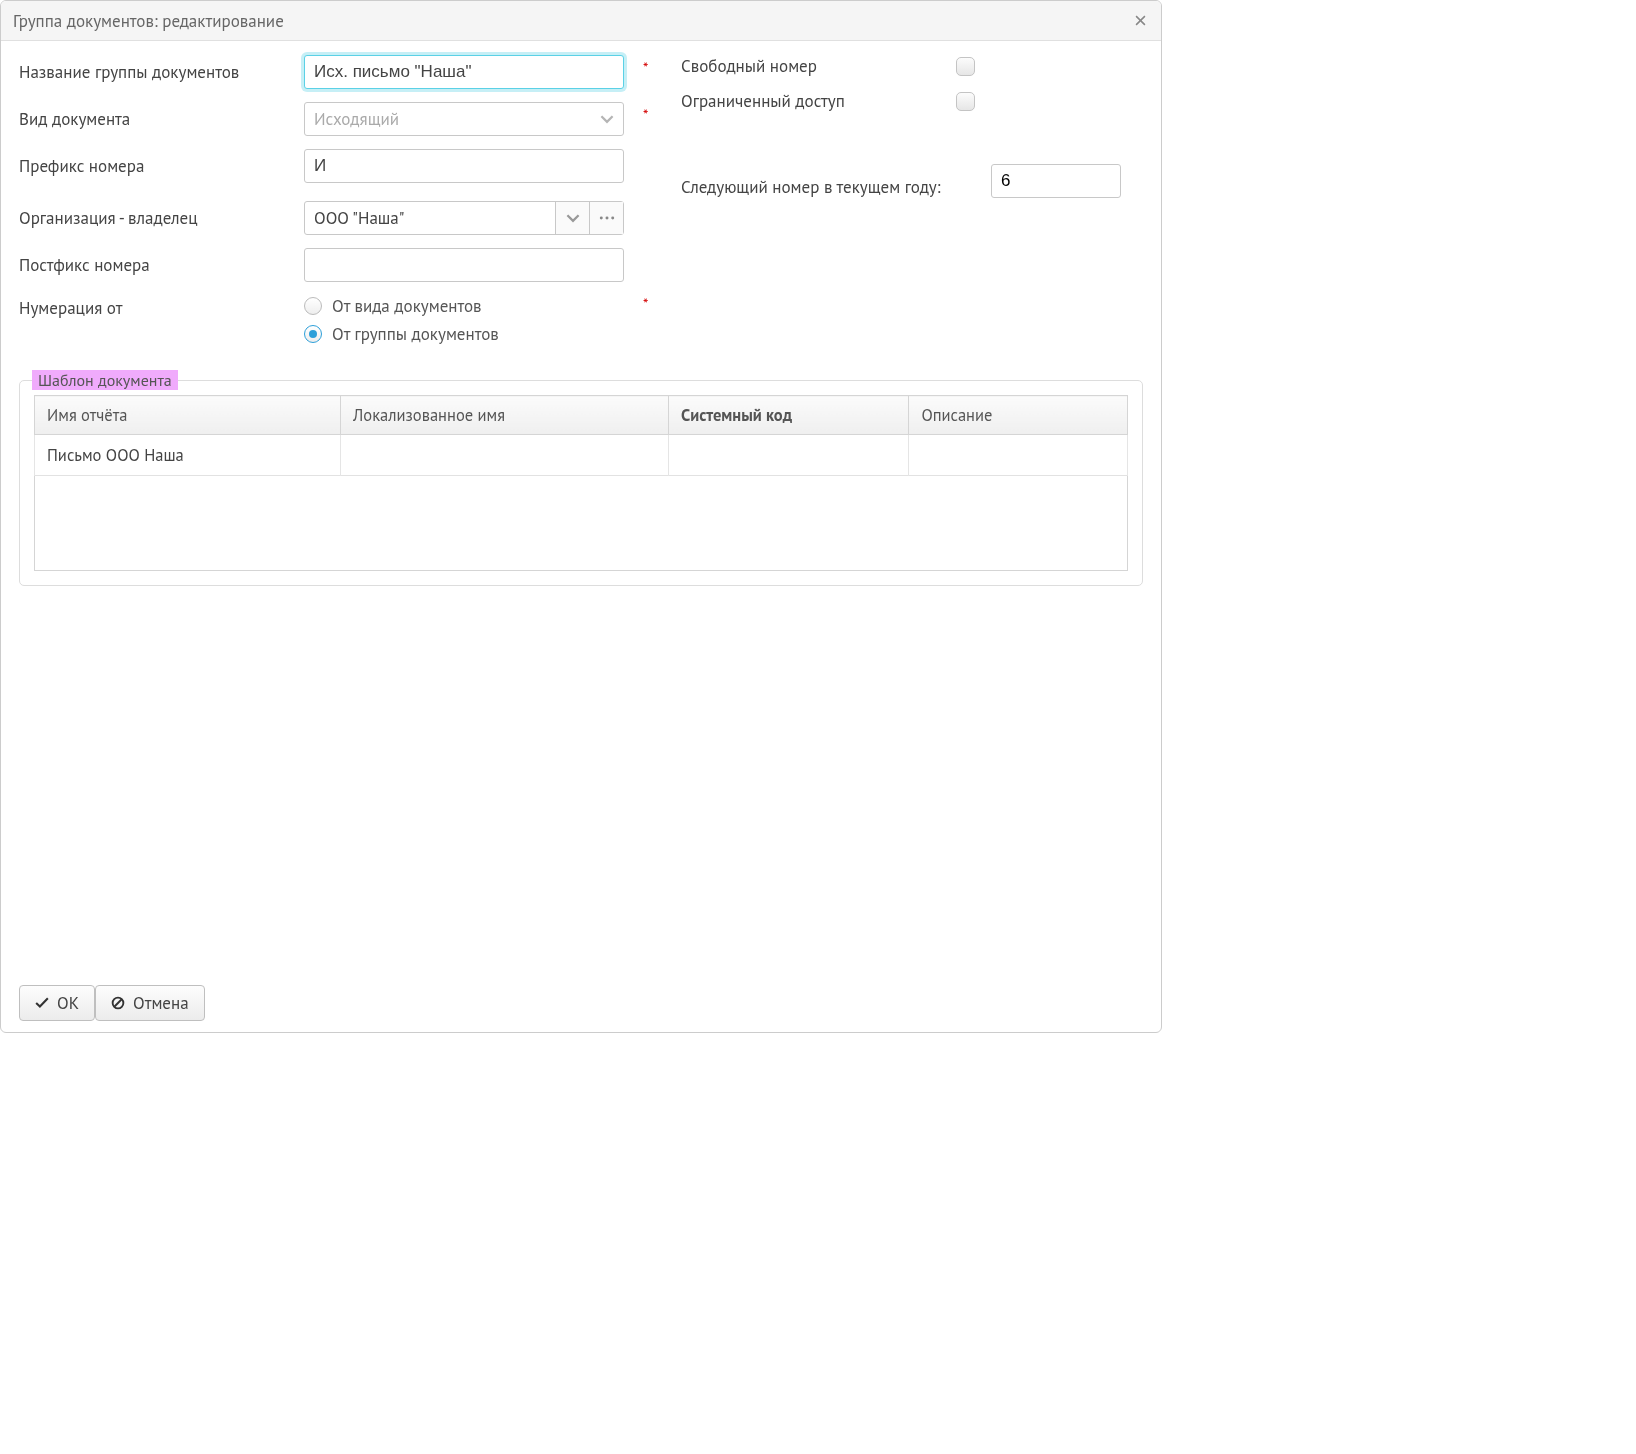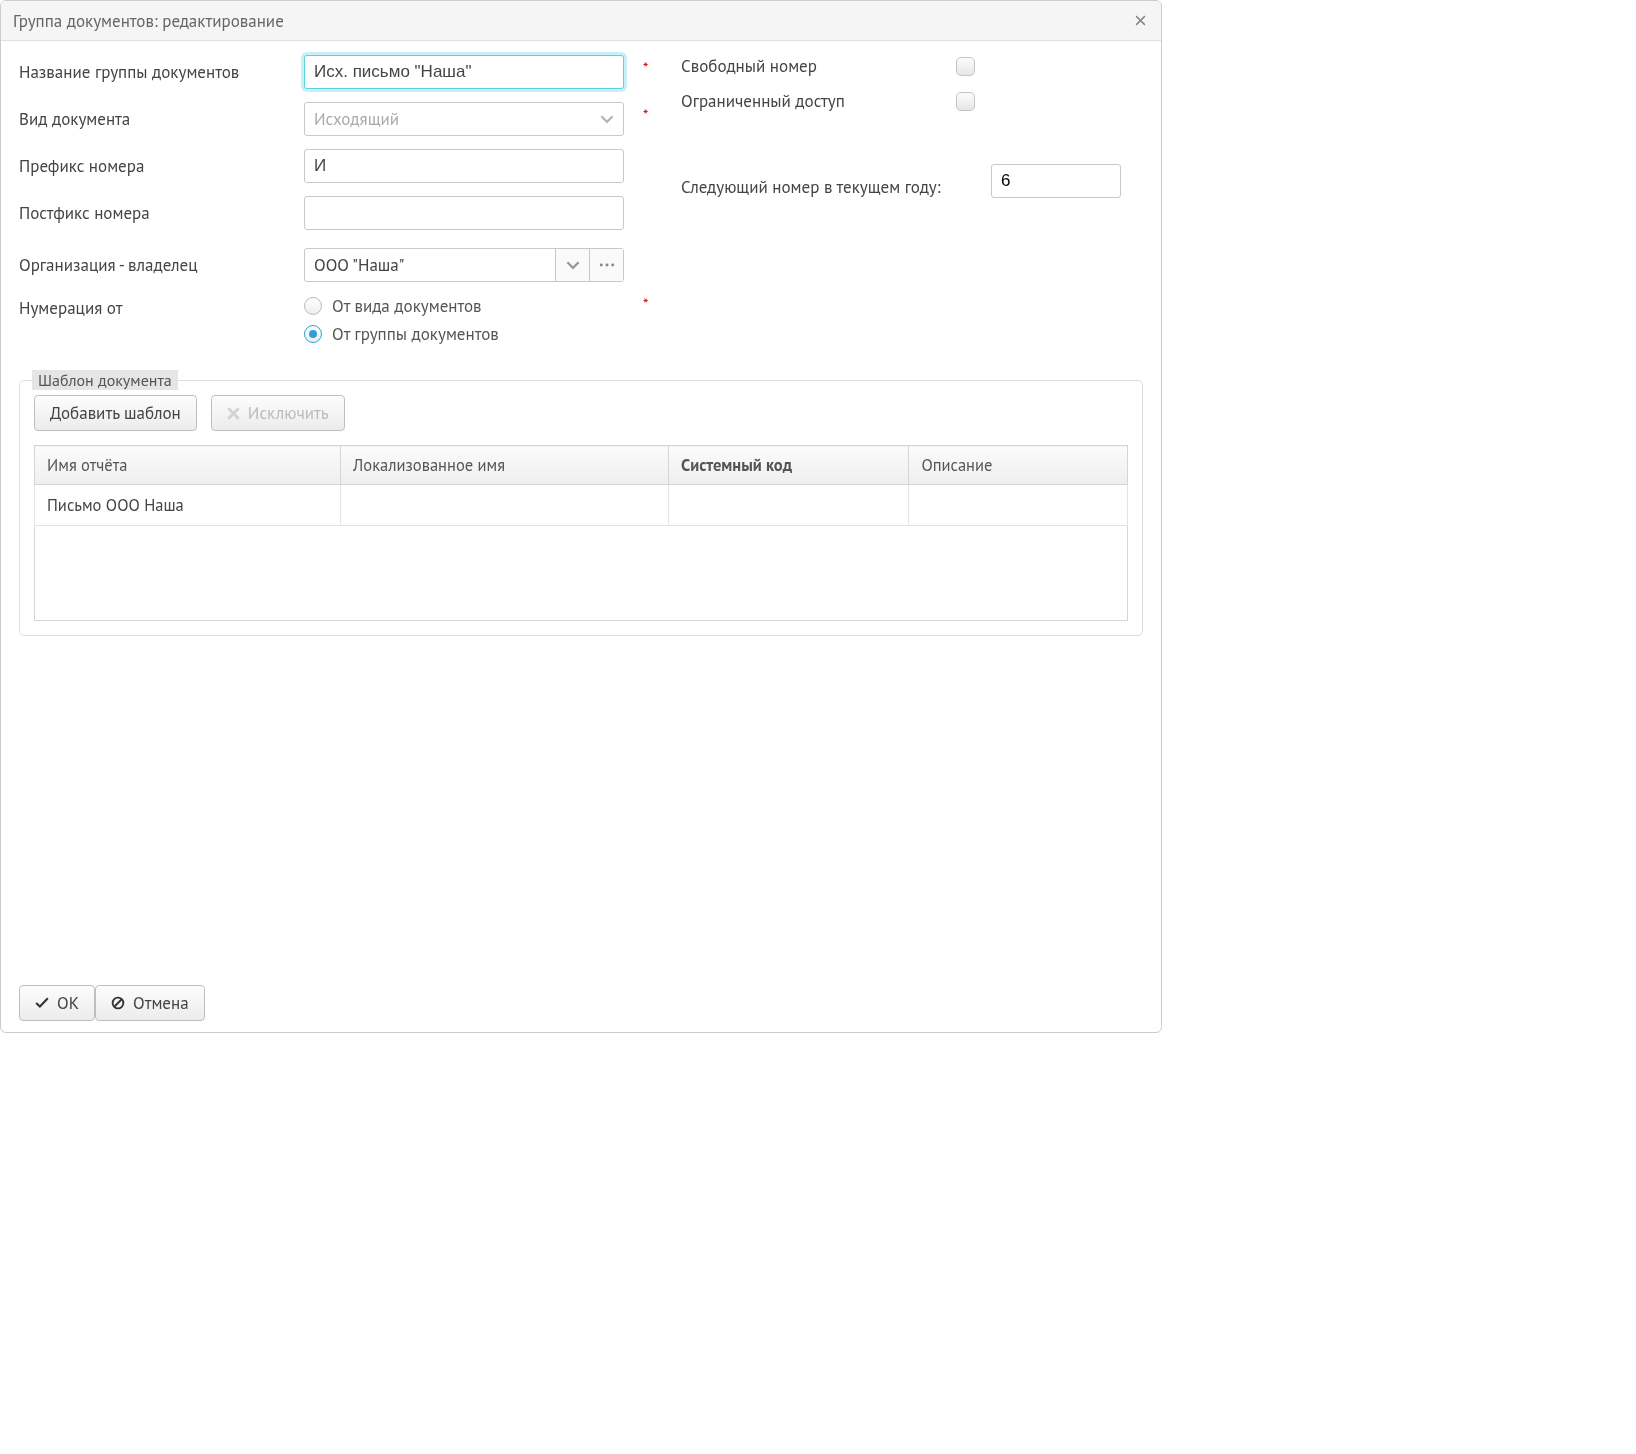--- a/index.html
+++ b/index.html
@@ -32,21 +32,21 @@
   .radio{ width:18px;height:18px; border-radius:50%; border:1px solid #bbb; background:linear-gradient(#fff,#eee); margin-right:10px; display:inline-flex; align-items:center; justify-content:center; cursor:pointer;}
   .radio.checked{ border-color:#2d9fd9;}
   .radio.checked::after{ content:""; width:8px;height:8px;border-radius:50%; background:#2d9fd9;}
   .rlabel{ font-size:17px; color:#555;}
   .right-row{ display:flex; align-items:center; margin-bottom:13px;}
   .rfl{ width:275px; font-size:17px; color:#444;}
   .cb{ width:19px;height:19px;border-radius:5px; background:linear-gradient(#fcfcfc,#e6e6e6); border:1px solid #c4c4c4; cursor:pointer;}
   .num-label{ width:310px; font-size:17px; color:#444; line-height:1.3;}
   input.num{ width:130px; height:34px; border:1px solid #c8c8c8; border-radius:3px; padding:0 9px; font-size:17px;}
   .fieldset{ margin-top:16px; border:1px solid #ddd; border-radius:5px; padding:14px 14px; position:relative;}
-  .fieldset .legend{ position:absolute; top:-11px; left:12px; background:#e5e5e5; padding:0 6px; color:#555; font-size:16px;}
+  .fieldset .legend{ position:absolute; top:-11px; left:12px; background:#f0abfc; padding:0 6px; color:#555; font-size:16px;}
   .btnbar{ display:flex; gap:14px; margin-bottom:14px;}
   .btn{ height:36px; padding:0 15px; border:1px solid #bfbfbf; border-radius:4px; background:linear-gradient(#fdfdfd,#ececec); display:inline-flex; align-items:center; gap:8px; font-size:17px; color:#444; cursor:pointer;}
   .btn.disabled{ color:#bbb; cursor:default;}
   .btn.disabled svg{ opacity:0.55;}
   table.grid{ width:100%; border-collapse:collapse; border:1px solid #d5d5d5;}
   table.grid th{ text-align:left; font-weight:normal; color:#555; background:linear-gradient(#fbfbfb,#efefef); border:1px solid #d5d5d5; padding:8px 12px; font-size:16.5px;}
   table.grid td{ border-left:1px solid #e5e5e5; border-right:1px solid #e5e5e5; padding:9px 12px; font-size:16.5px; color:#444;}
   table.grid tr.datarow{ border-bottom:1px solid #e2e2e2;}
   .grid-space{ background:#fff;}
   .footer{ height:60px; border-top:1px solid #fff; padding:12px 18px; display:flex; gap:0;}
@@ -85,42 +85,42 @@
             </span>
           </div>
           <span class="req">*</span>
         </div>
 
         <div class="row">
           <div class="label">Префикс номера</div>
           <input type="text" class="field" value="И" style="">
         </div>
 
-        <div class="row">
-          <div class="label">Постфикс номера</div>
-          <input type="text" class="field" value="" style="">
-        </div>
-
         <div class="row" style="margin-top:18px;">
           <div class="label">Организация - владелец</div>
           <div class="lookup-field">
             <span>ООО "Наша"</span>
             <span class="chev2">
               <svg viewBox="0 0 10 6" width="14" height="14">
                   <path d="M1 1 L5 5 L9 1" stroke="#999" stroke-width="1.6" fill="none"></path>
                 </svg>
             </span>
             <span class="pick">
               <svg viewBox="0 0 14 4" width="16" height="6">
                   <circle cx="2" cy="2" r="1.3" fill="#888"></circle>
                   <circle cx="7" cy="2" r="1.3" fill="#888"></circle>
                   <circle cx="12" cy="2" r="1.3" fill="#888"></circle>
                 </svg>
             </span>
           </div>
+        </div>
+
+        <div class="row">
+          <div class="label">Постфикс номера</div>
+          <input type="text" class="field" value="" style="">
         </div>
 
         <div class="row" style="align-items:flex-start;">
           <div class="label" style="padding-top:2px;">Нумерация от</div>
           <div style="flex:1;">
             <div class="radio-row">
               <span class="radio"></span>
               <span class="rlabel">От вида документов</span>
             </div>
             <div class="radio-row">
@@ -144,31 +144,20 @@
         </div>
         <div class="right-row" style="margin-top:52px; align-items:flex-end;">
           <div class="num-label">Следующий номер в текущем году:</div>
           <input class="num" type="text" value="6" style="">
         </div>
       </div>
     </div>
 
     <div class="fieldset">
       <span class="legend">Шаблон документа</span>
-      <div class="btnbar">
-        <div class="btn">
-          <span>Добавить шаблон</span>
-        </div>
-        <div class="btn disabled">
-          <svg viewBox="0 0 10 10" width="13" height="13">
-              <path d="M1 1 L9 9 M9 1 L1 9" stroke="#b7b7b7" stroke-width="2.2"></path>
-            </svg>
-          <span>Исключить</span>
-        </div>
-      </div>
 
       <table class="grid">
         <thead>
           <tr>
             <th style="width:28%;">Имя отчёта</th>
             <th style="width:30%;">Локализованное имя</th>
             <th style="width:22%;font-weight:bold;">Системный код</th>
             <th>Описание</th>
           </tr>
         </thead>

